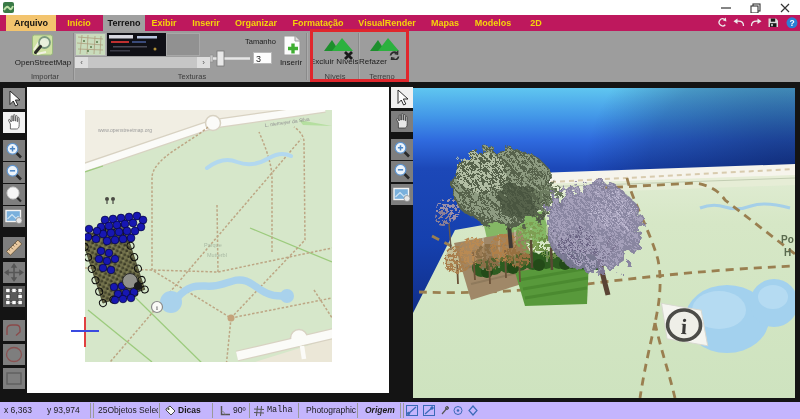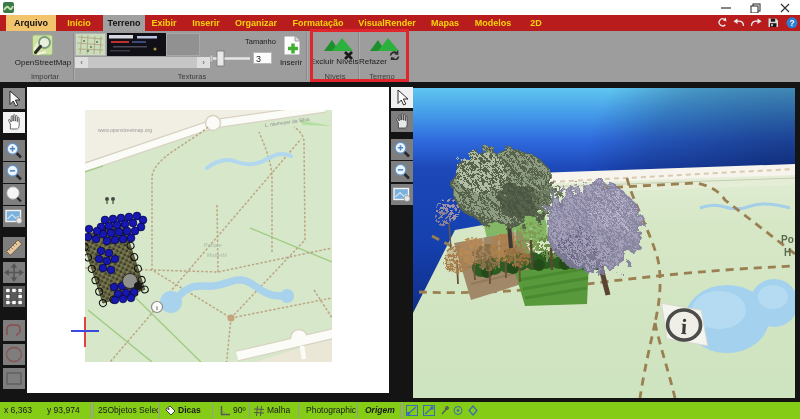--- a/index.html
+++ b/index.html
@@ -1,29 +1,29 @@
 <!DOCTYPE html>
 <html><head>
 <meta charset="utf-8">
 <style>
 html,body{margin:0;padding:0;}
 body{width:800px;height:419px;overflow:hidden;font-family:"Liberation Sans",sans-serif;position:relative;background:#141414;}
 .abs{position:absolute;}
 #titlebar{left:0;top:0;width:800px;height:15px;background:#ffffff;color:#111;font-size:9px;}
 #titlebar .t{left:19px;top:2px;}
-#menubar{left:0;top:15px;width:800px;height:16px;background:#b91c1c;}
+#menubar{left:0;top:15px;width:800px;height:16px;background:#be185d;}
 .mi{position:absolute;top:0;height:16px;line-height:16px;color:#f5d50a;font-size:9px;font-weight:bold;text-align:center;}
 #ribbon{left:0;top:31px;width:800px;height:51px;background:#9d9d9d;font-size:8px;color:#1c1c1c;}
 .vsep{position:absolute;top:2px;height:47px;width:1px;background:#8a8a8a;border-right:1px solid #ababab;}
 .glabel{position:absolute;top:41px;height:9px;font-size:7.5px;color:#3c3c3c;text-align:center;}
 #content{left:0;top:82px;width:800px;height:320px;background:#141414;}
 #canvas2d{left:27px;top:5px;width:362px;height:306px;background:#ffffff;}
 .tbtn{position:absolute;width:22px;height:21px;background:#7e7e7e;}
 .tbtn svg{position:absolute;left:0;top:0;}
-#statusbar{left:0;top:402px;width:800px;height:17px;background:#84cc16;color:#1a1a1a;font-size:8.5px;}
+#statusbar{left:0;top:402px;width:800px;height:17px;background:#c4b5fd;color:#1a1a1a;font-size:8.5px;}
 .ss{position:absolute;top:0;height:17px;line-height:17px;}
 .sborder{position:absolute;top:1px;height:15px;width:1px;background:#9a9a9a;}
 </style>
 </head>
 <body>
 <div class="abs" id="titlebar">
  <svg class="abs" style="left:3px;top:2px" width="11" height="11">
       <rect x="0" y="0" width="11" height="11" rx="2" fill="#3a7a46"></rect>
       <path d="M1,8 Q4,3 6,6 T10,4" stroke="#bfe0a8" stroke-width="2" fill="none"></path>
     </svg>
@@ -558,21 +558,21 @@
  <div class="sborder" style="left:212px;"></div>
  <svg class="abs" style="left:220px;top:4px" width="11" height="10">
       <path d="M1.5,0 L1.5,8.5 L10,8.5" stroke="#555" stroke-width="1.4" fill="none"></path>
       <path d="M5,8.5 A4,4 0 0 0 1.5,5" stroke="#888" stroke-width="0.8" fill="none"></path>
     </svg>
  <div class="ss" style="left:233px;">90º</div>
  <div class="sborder" style="left:249px;"></div>
  <svg class="abs" style="left:254px;top:4px" width="11" height="10">
       <path d="M3.5,0 L2.5,10 M7.5,0 L6.5,10 M0,3 L10,3.5 M0,6.5 L10,7" stroke="#555" stroke-width="1"></path>
     </svg>
- <div class="ss" style="left:267px;">Malha</div>
+ <div class="ss" style="left:267px;font-family:Liberation Mono, monospace;">Malha</div>
  <div class="sborder" style="left:298px;"></div>
  <div class="ss" style="left:306px;">Photographic</div>
  <div class="sborder" style="left:357px;"></div>
  <div class="ss" style="left:365px;font-weight:bold;font-style:italic;">Origem</div>
  <div class="sborder" style="left:400px;"></div>
  <div class="sborder" style="left:403px;"></div>
  <svg class="abs" style="left:406px;top:3px" width="85" height="12">
   <g stroke="#3a6ab8" fill="none">
    <rect x="0.5" y="0.5" width="11" height="10" stroke-width="1"></rect>
         <line x1="2" y1="9" x2="10" y2="2" stroke-width="1.2"></line>

